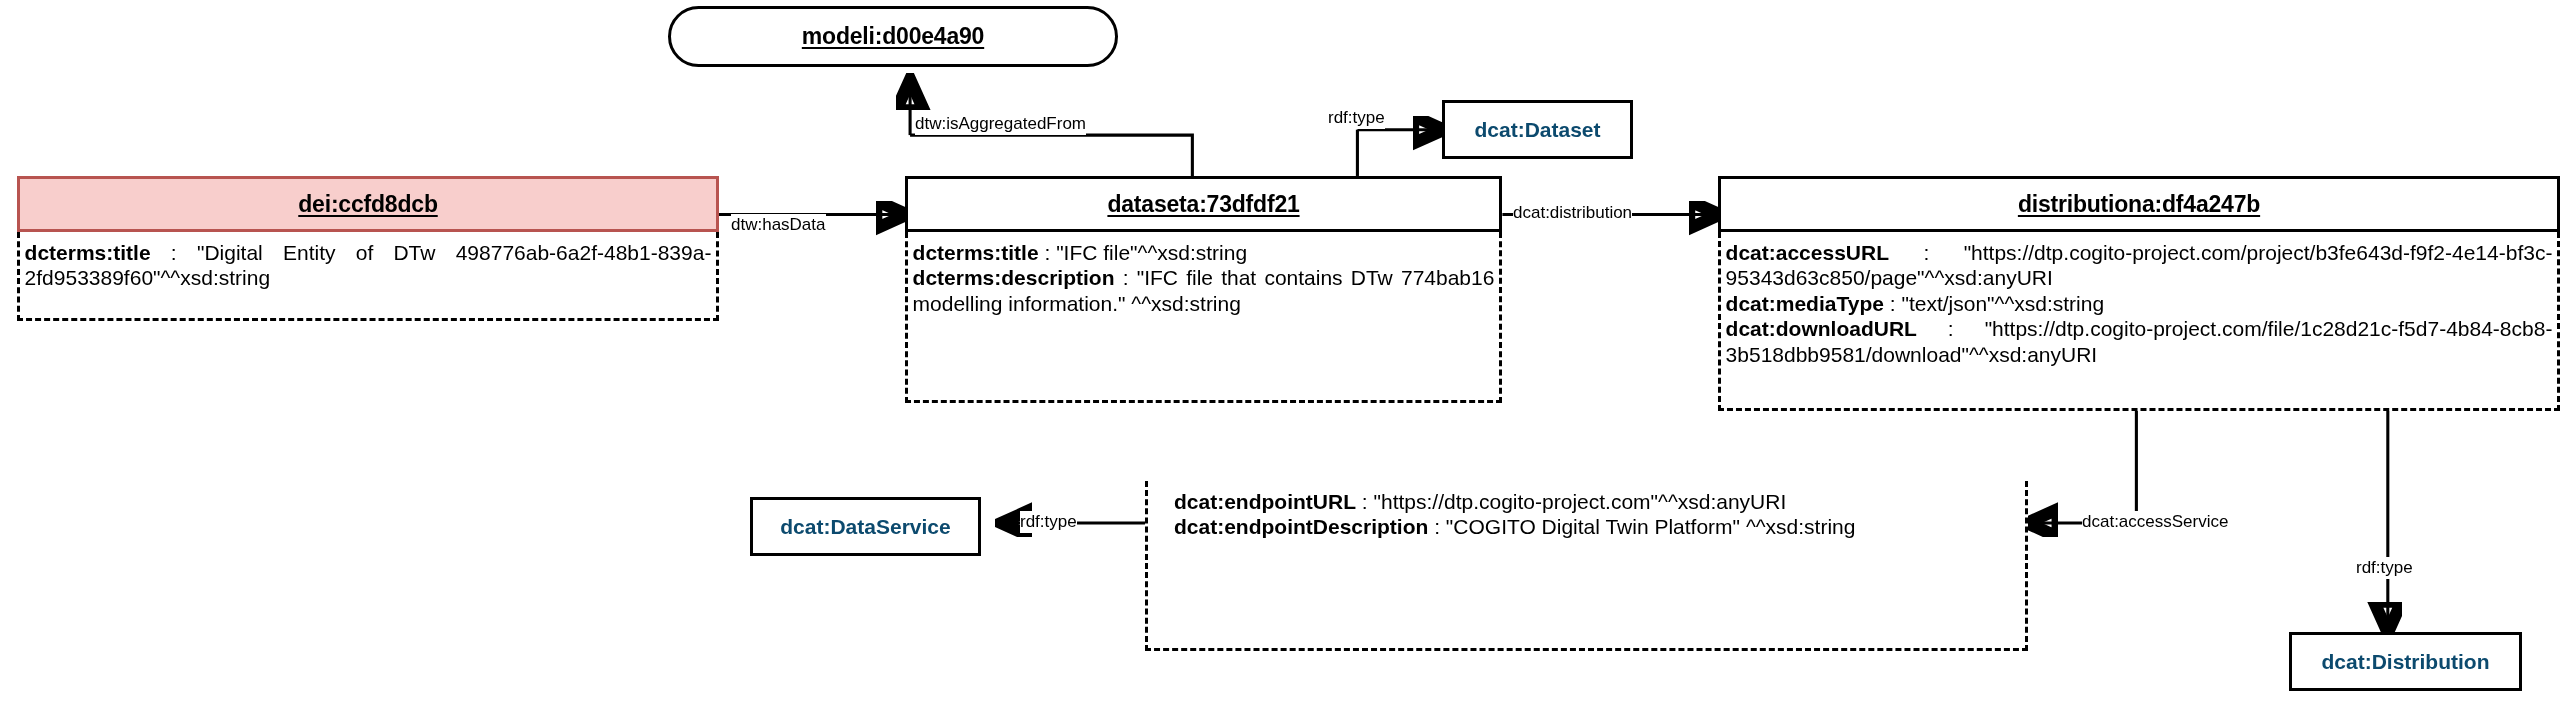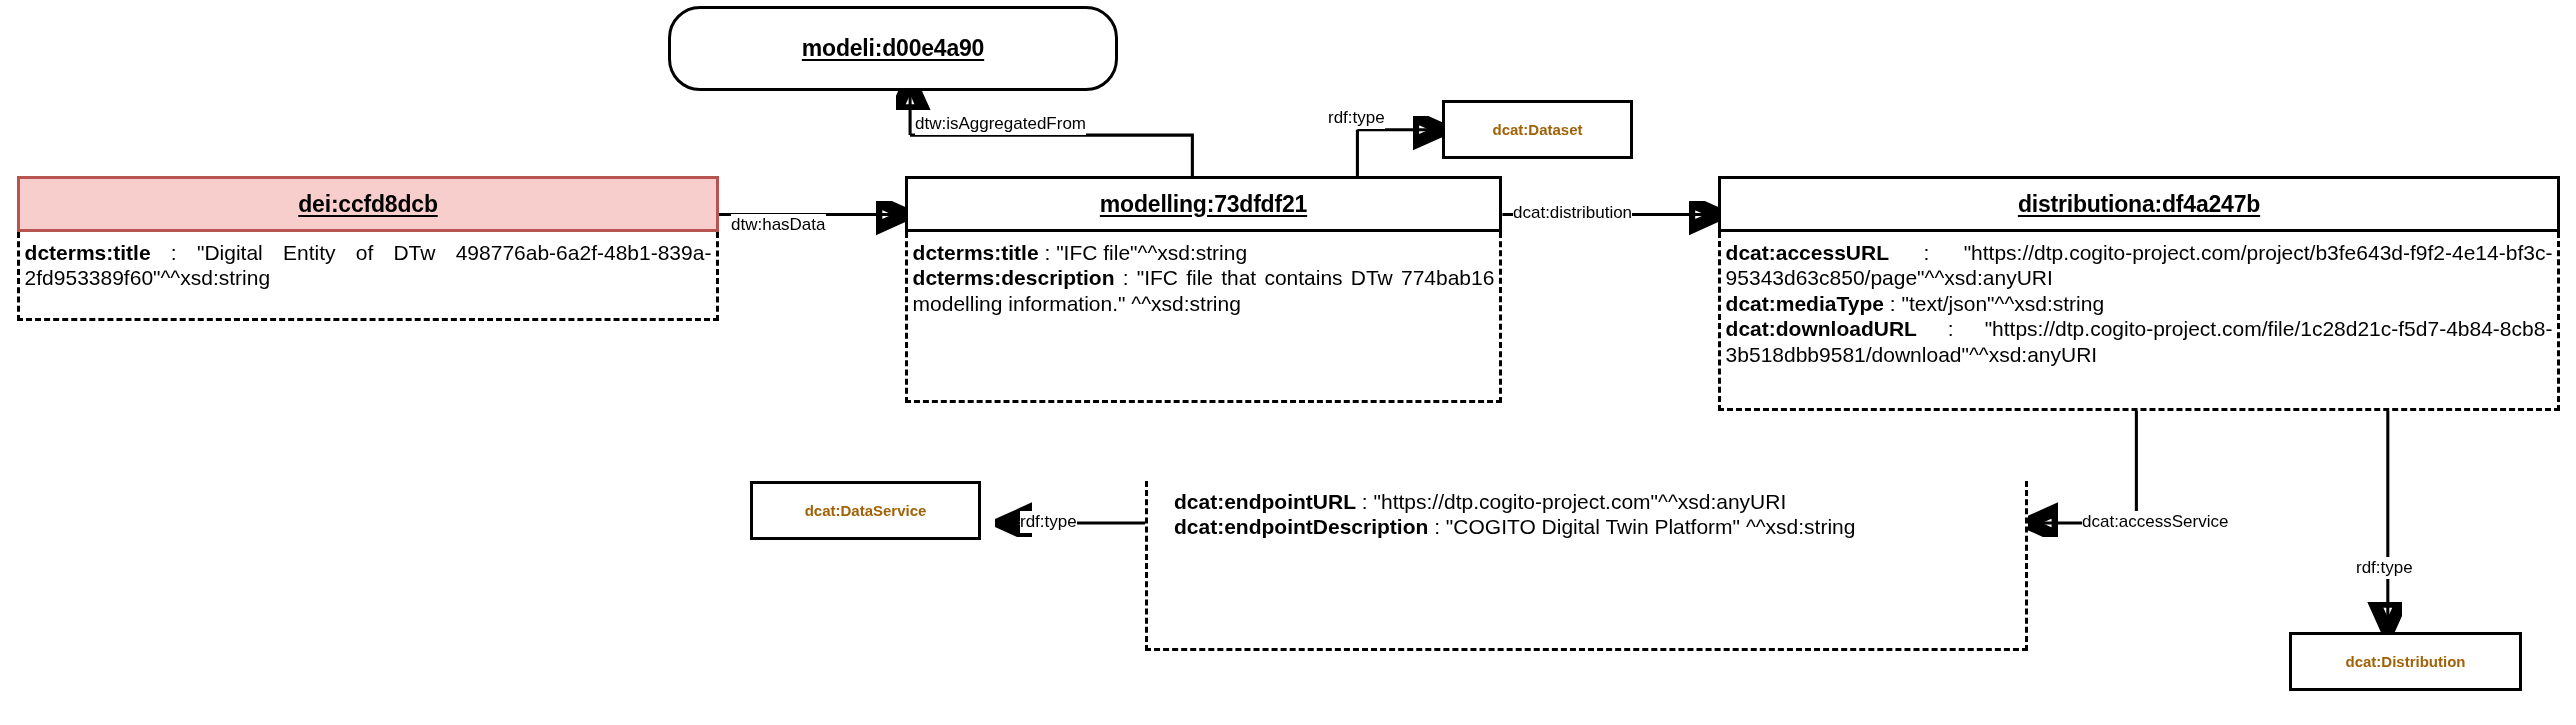--- a/index.html
+++ b/index.html
@@ -66,22 +66,22 @@
     position: absolute;
     box-sizing: border-box;
     border: 3.1px solid #000000;
     background: #ffffff;
     display: flex;
     align-items: center;
     justify-content: center;
   }
   .classbox span {
     font-weight: bold;
-    font-size: 15px;
-    color: #a16207;
+    font-size: 21px;
+    color: #0c4a6e;
     white-space: nowrap;
     text-align: right;
   }
 
   
   .edge-label {
     position: absolute;
     font-size: 17px;
     color: #000000;
     white-space: nowrap;
@@ -125,39 +125,39 @@
 
     <path d="M2770,532 L2770,678"></path>
     <path d="M2770,678 L2630,678" marker-end="url(#arrow)"></path>
 
     <path d="M3096,532 L3096,818" marker-end="url(#arrow)"></path>
 
     <path d="M1485,678 L1300,678" marker-end="url(#arrow)"></path>
   </svg>
 
   <div class="node" style="left:668px; top:6.2px; width:450px;">
-    <div class="node-head" style="height:85px;border-radius:32px;">
+    <div class="node-head" style="height:61px;border-radius:32px;">
       <span class="title">modeli:d00e4a90</span>
     </div>
   </div>
 
   <div class="node" style="left:17px; top:176px; width:702px;">
     <div class="node-head" style="height:56px; background:#F8CECC; border-color:#B85450;">
       <span class="title">dei:ccfd8dcb</span>
     </div>
     <div class="node-attrs" style="height:89px; border-color:#000000;">
       <div class="attr-line just">
         <span class="attr-key">dcterms:title</span><span> : </span><span>"Digital Entity of DTw 498776ab-6a2f-48b1-839a-2fd953389f60"^^xsd:string</span>
       </div>
     </div>
   </div>
 
   <div class="node" style="left:905px; top:176px; width:597px;">
     <div class="node-head" style="height:56px;">
-      <span class="title">modelling:73dfdf21</span>
+      <span class="title">dataseta:73dfdf21</span>
     </div>
     <div class="node-attrs" style="height:171px;">
       <div class="attr-line">
         <span class="attr-key">dcterms:title</span><span> : </span><span>"IFC file"^^xsd:string</span>
       </div>
       <div class="attr-line just">
         <span class="attr-key">dcterms:description</span><span> : </span><span>"IFC file that contains DTw 774bab16 modelling information." ^^xsd:string</span>
       </div>
     </div>
   </div>
@@ -187,21 +187,21 @@
       <div class="attr-line just" style="max-width:771px;">
         <span class="attr-key">dcat:endpointDescription</span><span> : </span><span>"COGITO Digital Twin Platform" ^^xsd:string</span>
       </div>
     </div>
   </div>
 
   <div class="classbox" style="left:1442px; top:100px; width:191px; height:59px;">
     <span>dcat:Dataset</span>
   </div>
 
-  <div class="classbox" style="left:750px; top:481px; width:231px; height:59px;">
+  <div class="classbox" style="left:750px; top:497px; width:231px; height:59px;">
     <span>dcat:DataService</span>
   </div>
 
   <div class="classbox" style="left:2289px; top:632px; width:233px; height:59px;">
     <span>dcat:Distribution</span>
   </div>
 
   <div class="edge-label" style="left:915px; top:113px;">
     <span>dtw:isAggregatedFrom</span>
   </div>

